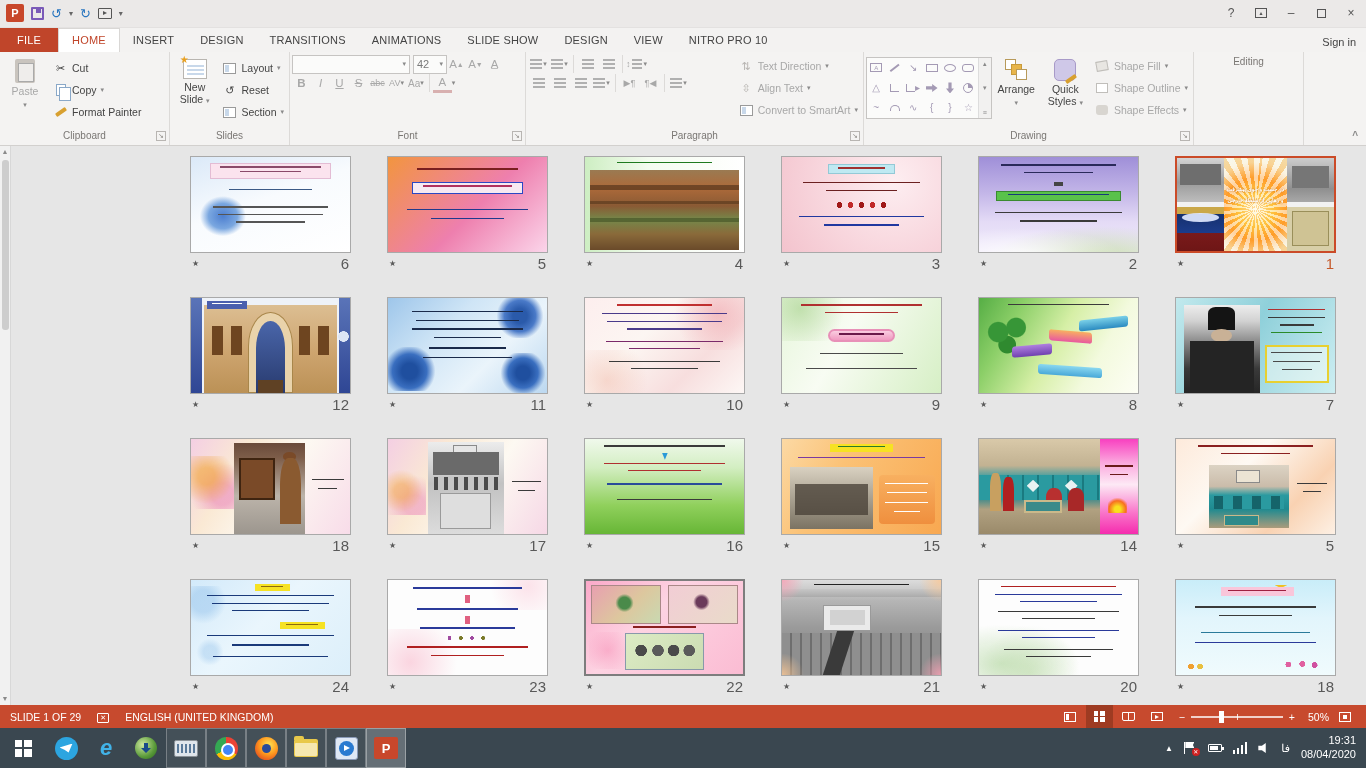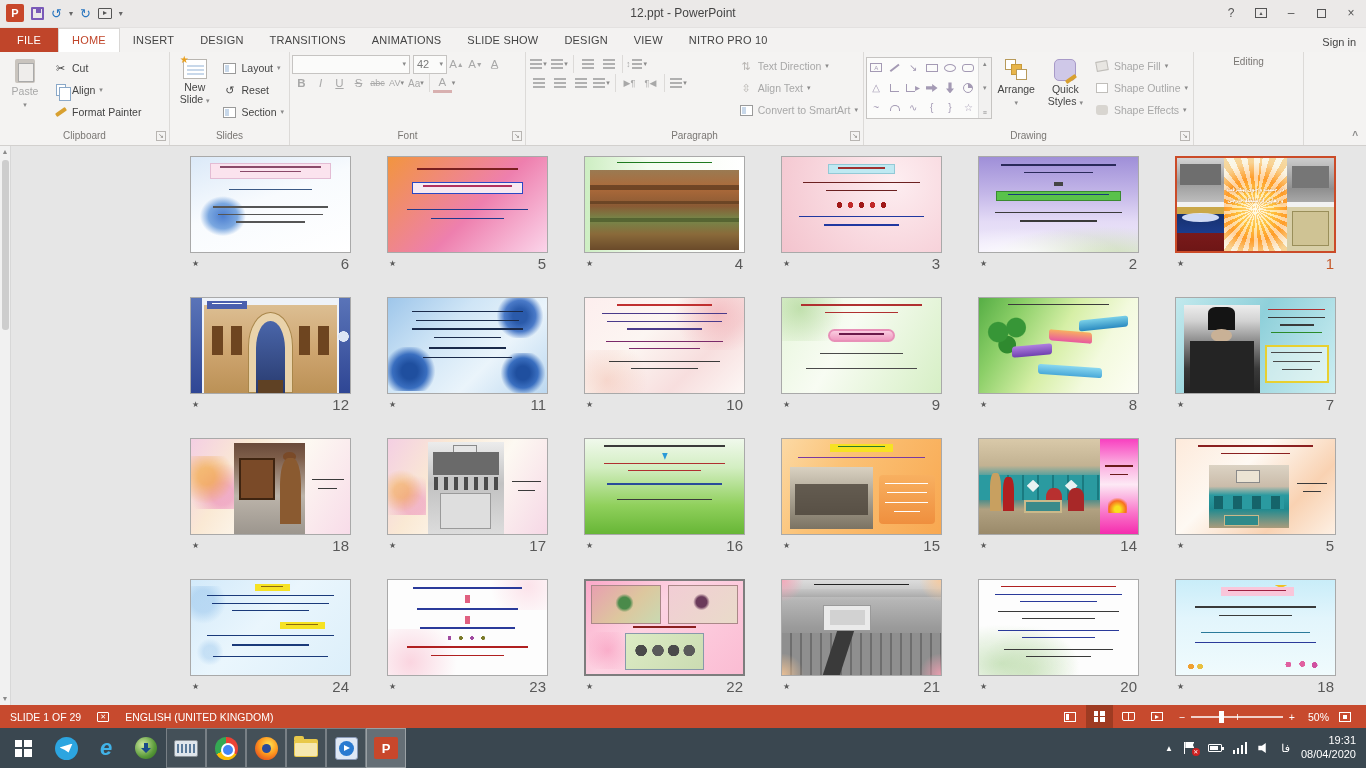--- a/index.html
+++ b/index.html
@@ -104,21 +104,21 @@
   .thumb{width:161px;height:97px;background:#fff;border:1px solid #a9a9a9;position:relative;overflow:hidden}
   .thumb.sel{border:2px solid #CB4B28}
   .thumb.framed{border:2px solid #7d7d7d}
   .tel{position:absolute;pointer-events:none}
   .cap{height:22px;display:flex;align-items:center;justify-content:space-between;padding:0 2px}
   .star{font-size:8px;color:#5a5a5a}
   .num{font-size:15px;color:#595959}
   .num.sel{color:#C55A2B}
   
   .statusbar{height:23px;background:#C74A2E;display:flex;align-items:center;color:#fff;font-size:10.5px}
-  .st-left{display:flex;align-items:center;gap:16px;padding-left:10px}
+  .st-left{display:flex;align-items:flex-end;gap:16px;padding-left:10px}
   .spellic{width:12px;height:10px;border:1px solid #fff;border-radius:1px;display:flex;align-items:center;justify-content:center;font-size:7px}
   .st-right{margin-left:auto;display:flex;align-items:center;gap:2px;padding-right:8px}
   .vbtn{width:27px;height:23px;display:flex;align-items:center;justify-content:center}
   .vbtn.on{background:#9E3B22}
   .ic-norm{width:12px;height:10px;border:1px solid #fff;position:relative}
   .ic-norm:before{content:"";position:absolute;left:1px;top:1px;width:3px;height:6px;background:#fff}
   .ic-sort{width:11px;height:11px;display:grid;grid-template-columns:1fr 1fr;gap:1.5px}
   .ic-sort i{background:#fff}
   .ic-read{width:13px;height:9px;border:1px solid #fff;border-radius:0 0 2px 2px;position:relative}
   .ic-read:before{content:"";position:absolute;left:5px;top:0;bottom:0;width:1px;background:#fff}
@@ -180,21 +180,20 @@
   <div class="titlebar">
     <div class="qat">
       <span class="ppticon">P</span>
       <span class="floppy"></span>
       <span class="qglyph">↺</span>
         <span class="qdd">▾</span>
       <span class="qglyph">↻</span>
       <span class="mini-mon"></span>
       <span class="qdd">▾</span>
     </div>
-    <div class="tbar-title">12.ppt - PowerPoint</div>
     <div class="winctl">
       <div class="wbtn">?</div>
       <div class="wbtn">
           <span class="ribbondisp">▴</span>
         </div>
       <div class="wbtn">–</div>
       <div class="wbtn">
           <span class="restore"></span>
         </div>
       <div class="wbtn">×</div>
@@ -227,21 +226,21 @@
         </div>
         <div class="stack">
           <div class="sbtn">
               <span class="si">✂</span>
               <span>Cut</span>
             </div>
           <div class="sbtn">
               <span class="si">
                 <span class="copyic"></span>
               </span>
-              <span>Align</span> 
+              <span>Copy</span> 
               <span class="dd">▾</span>
             </div>
           <div class="sbtn">
               <span class="si">
                 <span class="brushic"></span>
               </span>
               <span>Format Painter</span>
             </div>
         </div>
       </div>

